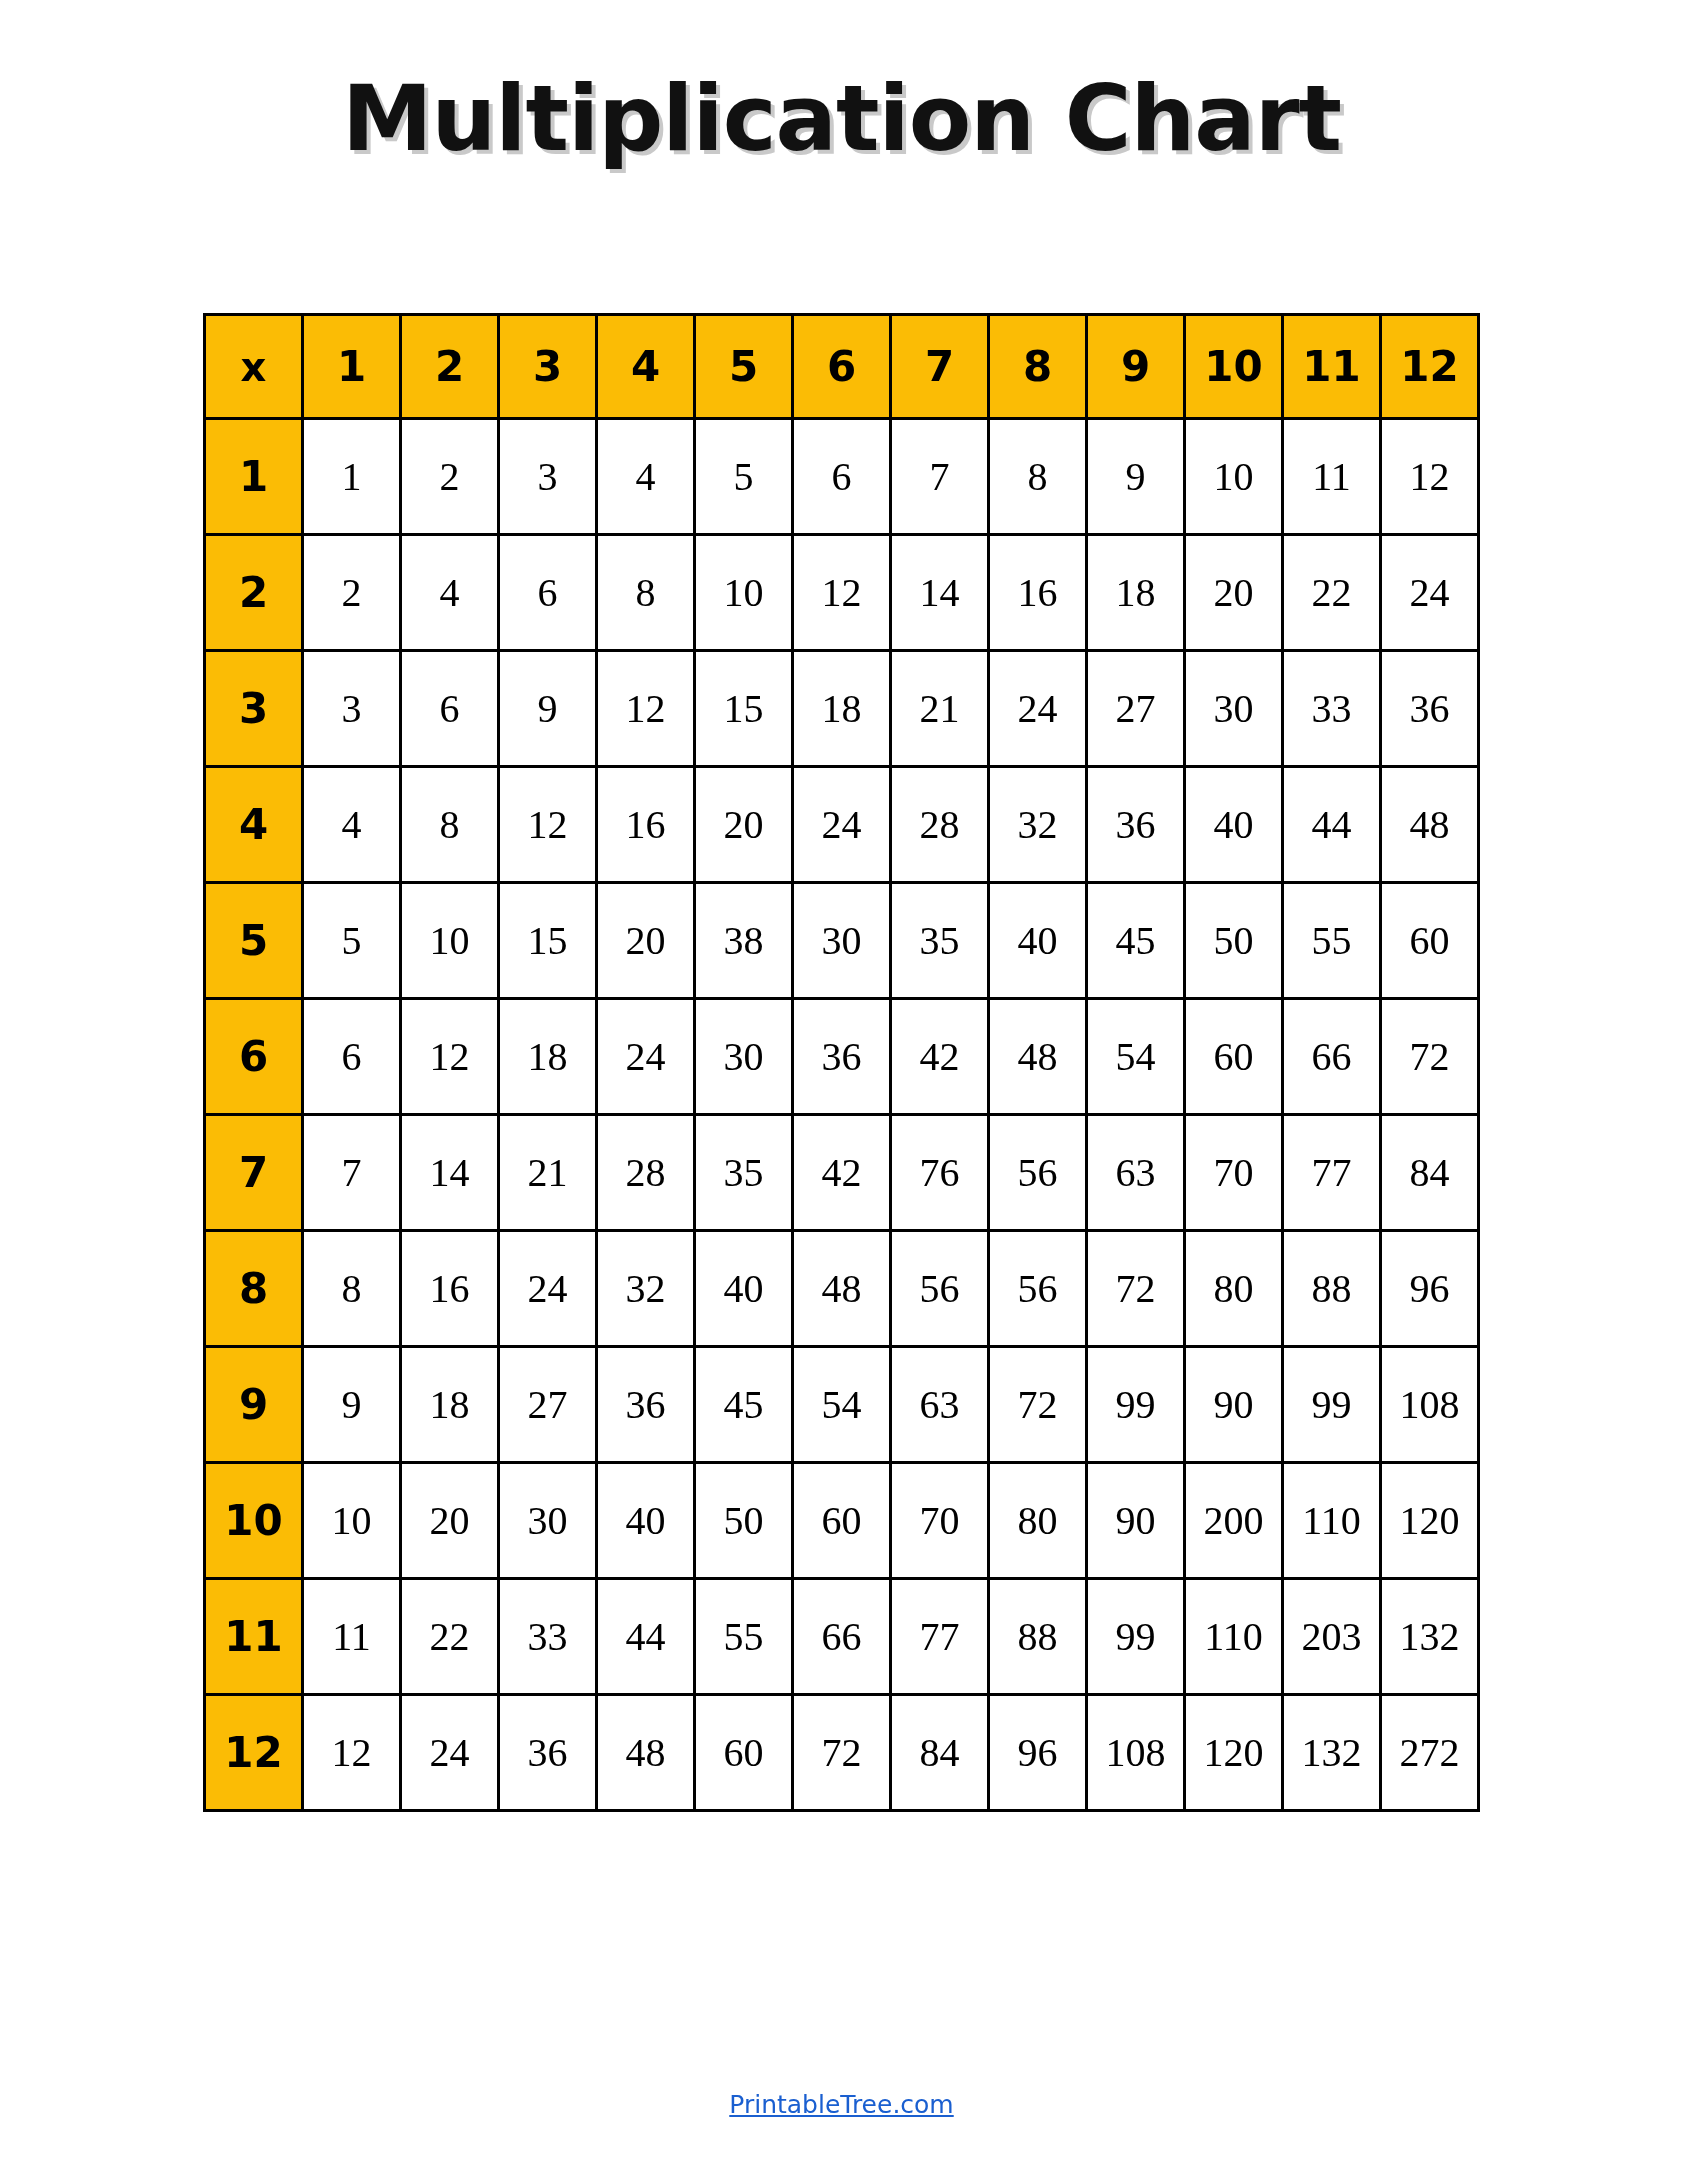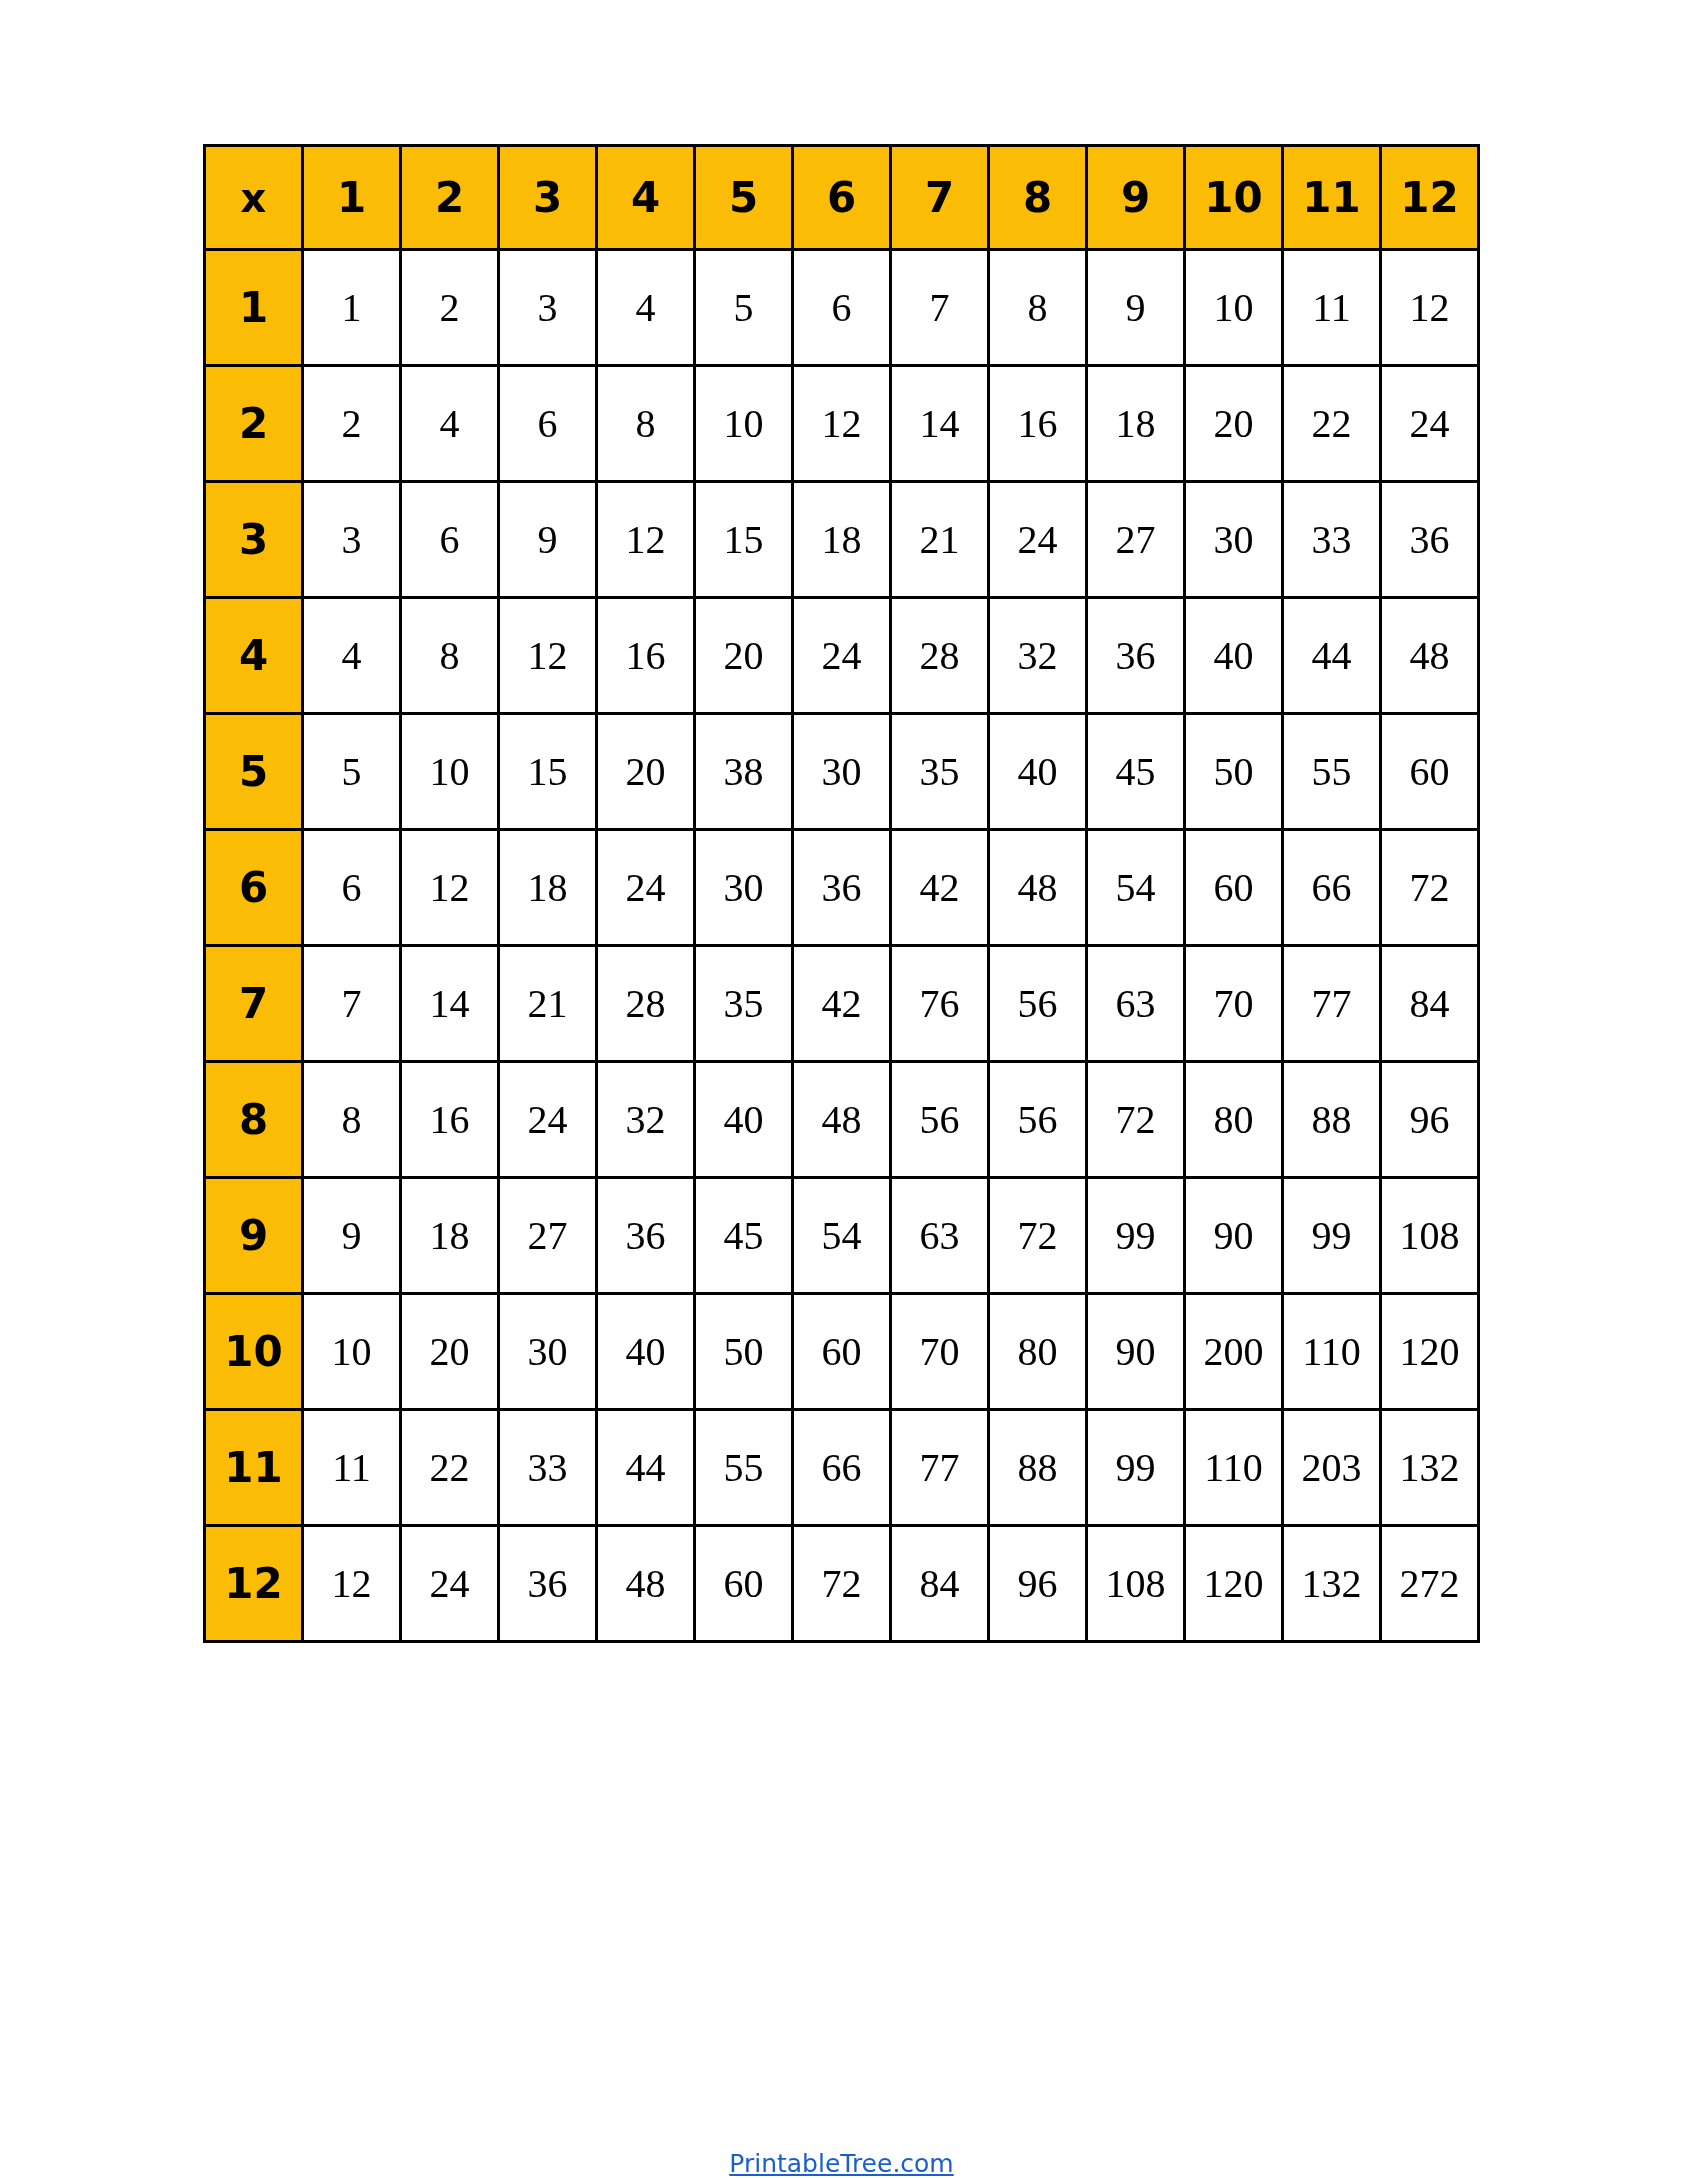--- a/index.html
+++ b/index.html
@@ -73,34 +73,36 @@
   table.mult td.corner {
     font-size: 40px;
   }
 
   table.mult td.first-col-body {
     border-left: 3px solid #000000;
   }
 
   .footer {
     margin-top: auto;
+    margin-bottom: 59px;
     font-family: "DejaVu Sans", sans-serif;
     font-size: 25px;
   }
   .footer a, .footer .link {
     color: #1a5fd0;
     text-decoration: underline;
     cursor: pointer;
   }
 </style>
 </head>
 <body>
 
 <div class="page">
 
+  <h1 class="page-title">Multiplication Chart</h1>
 
   <div class="table-wrap">
     <table class="mult">
       <tbody>
         <tr class="head-row">
           <td class="corner">x</td>
           <td class="col-head">1</td>
           <td class="col-head">2</td>
           <td class="col-head">3</td>
           <td class="col-head">4</td>

